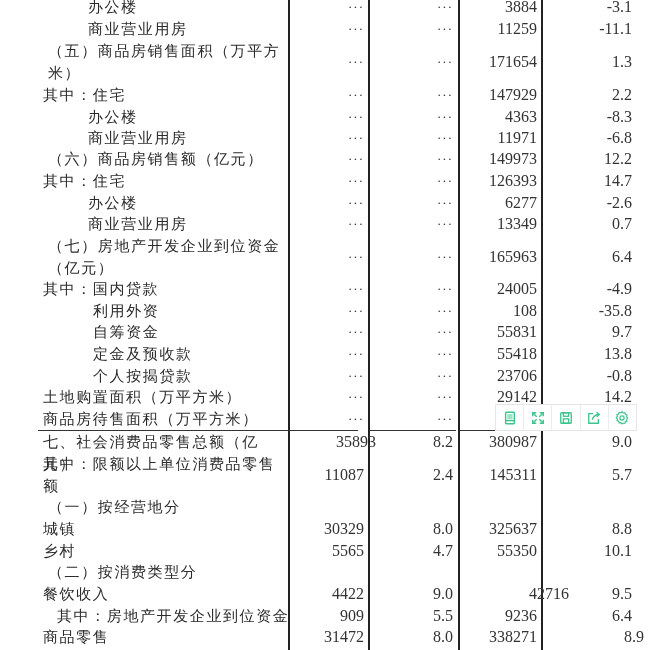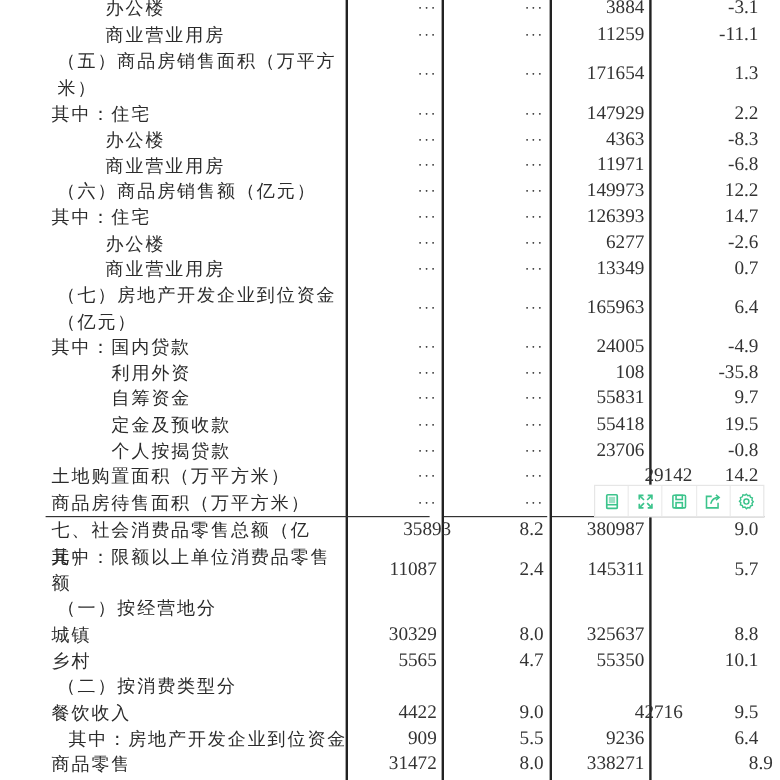--- a/index.html
+++ b/index.html
@@ -148,34 +148,34 @@
         <div class="cell c1 dots" style="top: 0px;">···</div>
         <div class="cell c2 dots" style="top: 0px;">···</div>
         <div class="cell c3" style="top: 0px;">55831</div>
         <div class="cell c4" style="top: 0px;">9.7</div>
       </div>
       <div class="row" style="top: 343px; height: 22px;">
         <div class="label i2">定金及预收款</div>
         <div class="cell c1 dots" style="top: 0px;">···</div>
         <div class="cell c2 dots" style="top: 0px;">···</div>
         <div class="cell c3" style="top: 0px;">55418</div>
-        <div class="cell c4" style="top: 0px;">19.5</div>
+        <div class="cell c4" style="top: 0px;">13.8</div>
       </div>
       <div class="row" style="top: 365px; height: 22px;">
         <div class="label i2">个人按揭贷款</div>
         <div class="cell c1 dots" style="top: 0px;">···</div>
         <div class="cell c2 dots" style="top: 0px;">···</div>
         <div class="cell c3" style="top: 0px;">23706</div>
         <div class="cell c4" style="top: 0px;">-0.8</div>
       </div>
       <div class="row" style="top: 386px; height: 22px;">
         <div class="label">土地购置面积（万平方米）</div>
         <div class="cell c1 dots" style="top: 0px;">···</div>
         <div class="cell c2 dots" style="top: 0px;">···</div>
-        <div class="cell c3" style="top: 0px; margin-left: 40px;">29142</div>
+        <div class="cell c3" style="top: 0px;">29142</div>
         <div class="cell c4" style="top: 0px;">14.2</div>
       </div>
       <div class="row" style="top: 408px; height: 22px;">
         <div class="label">商品房待售面积（万平方米）</div>
         <div class="cell c1 dots" style="top: 0px;">···</div>
         <div class="cell c2 dots" style="top: 0px;">···</div>
         <div class="cell c3" style="top: 0px;"></div>
         <div class="cell c4" style="top: 0px;"></div>
       </div>
       <div class="row" style="top: 431px; height: 22px;">

